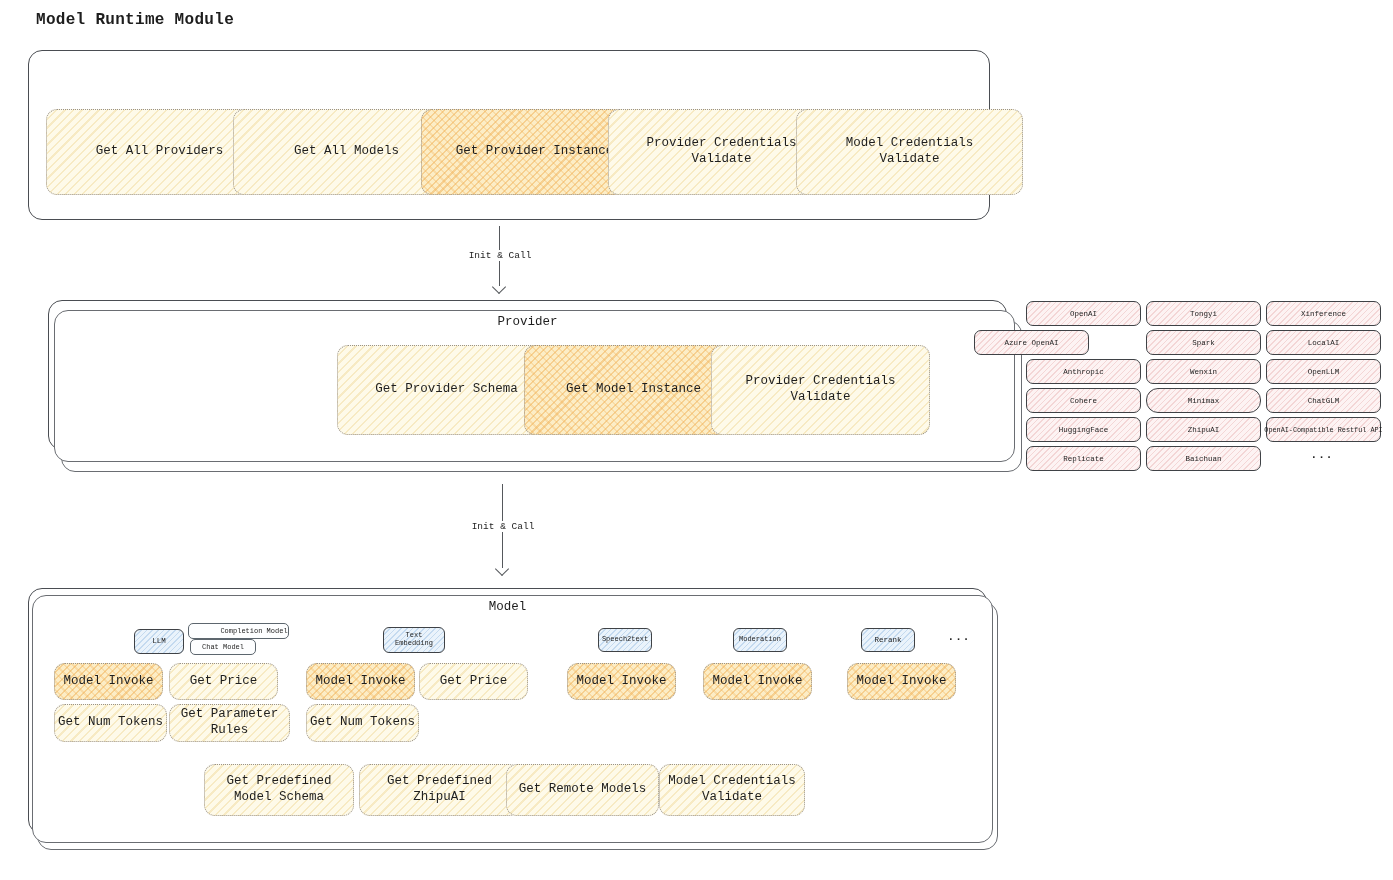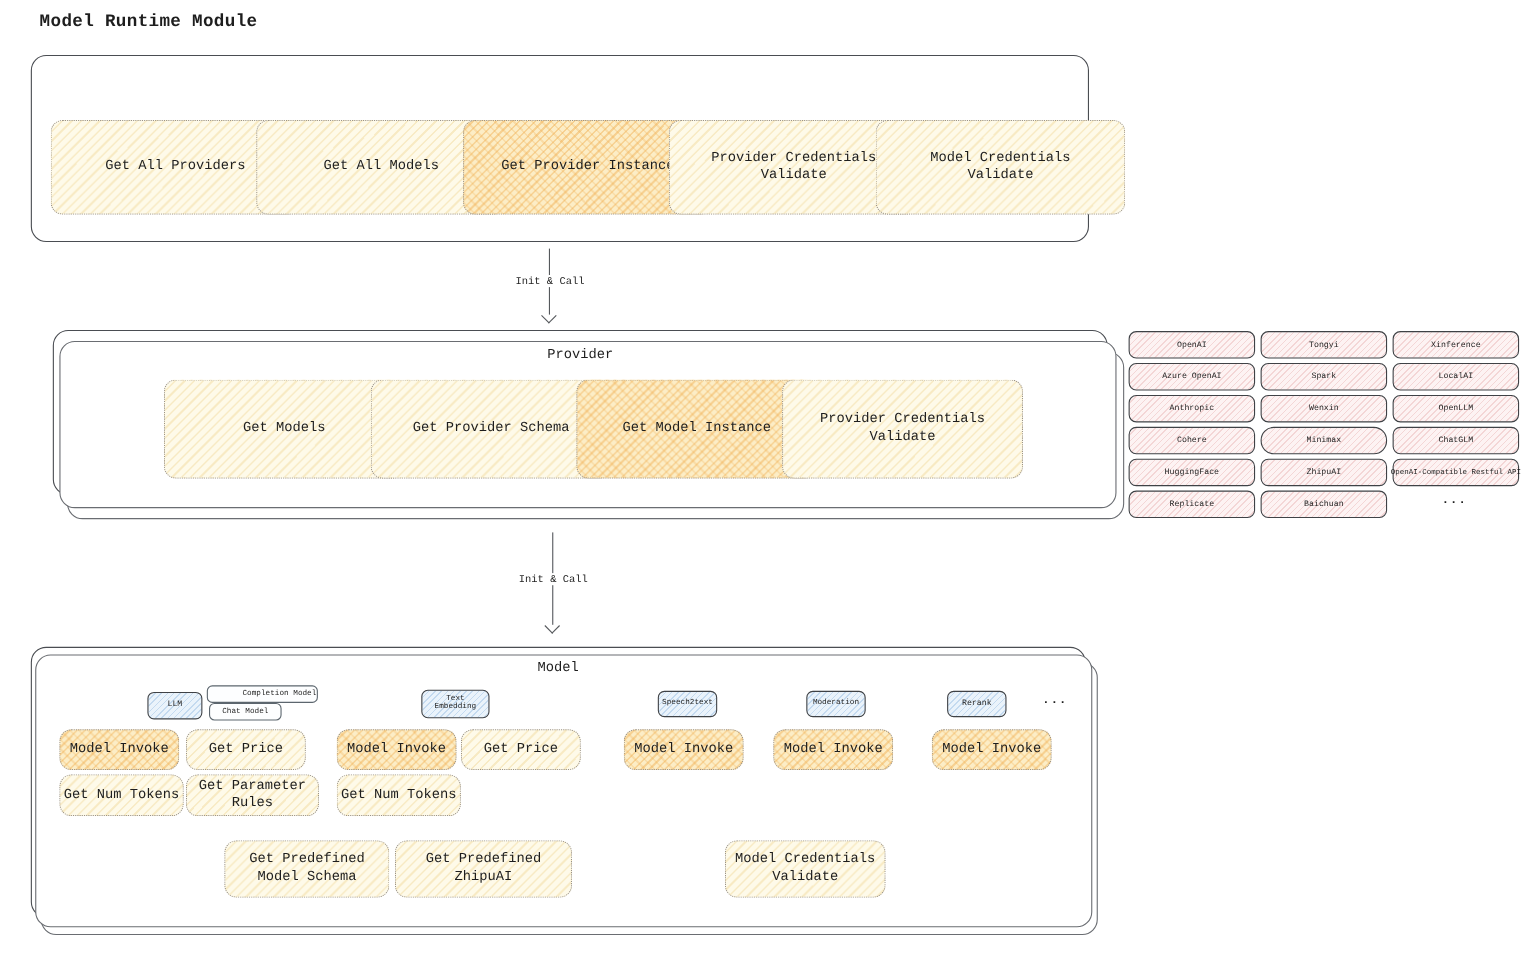--- a/index.html
+++ b/index.html
@@ -77,28 +77,27 @@
     <div class="box yellow" style="left:579px;top:58px;width:175px;height:84px;padding:0 25px;">Provider Credentials Validate</div>
     <div class="box yellow" style="left:767px;top:58px;width:175px;height:84px;padding:0 25px;">Model Credentials Validate</div>
   </div>
 
   <div class="arrow-line" style="left:498.5px;top:226px;height:60px;"></div>
   <div class="arrow-head" style="left:494px;top:282px;"></div>
   <div class="arrow-label" style="left:500px;top:250px;">Init &amp; Call</div>
 
   <div class="container stacked" style="left:28px;top:300px;width:957px;height:148px;margin-left:20px;">
     <div class="sec-title" style="top:14px;font-size:12.5px;">Provider</div>
-    <div class="box yellow" style="left:100px;top:44px;width:177px;height:88px;padding:0 20px;">Get Models</div>
     <div class="box yellow" style="left:288px;top:44px;width:177px;height:88px;padding:0 20px;">Get Provider Schema</div>
     <div class="box orange" style="left:475px;top:44px;width:177px;height:88px;padding:0 20px;">Get Model Instance</div>
     <div class="box yellow" style="left:662px;top:44px;width:177px;height:88px;padding:0 20px;">Provider Credentials Validate</div>
   </div>
 
   <div class="chip" style="left:1026px;top:301px;width:113px;height:23px;">OpenAI</div>
-  <div class="chip" style="left:1026px;top:330px;width:113px;height:23px;">Azure OpenAI</div>
+  <div class="chip" style="left:974px;top:330px;width:113px;height:23px;">Azure OpenAI</div>
   <div class="chip" style="left:1026px;top:359px;width:113px;height:23px;">Anthropic</div>
   <div class="chip" style="left:1026px;top:388px;width:113px;height:23px;">Cohere</div>
   <div class="chip" style="left:1026px;top:417px;width:113px;height:23px;">HuggingFace</div>
   <div class="chip" style="left:1026px;top:446px;width:113px;height:23px;">Replicate</div>
 
   <div class="chip" style="left:1146px;top:301px;width:113px;height:23px;">Tongyi</div>
   <div class="chip" style="left:1146px;top:330px;width:113px;height:23px;">Spark</div>
   <div class="chip" style="left:1146px;top:359px;width:113px;height:23px;">Wenxin</div>
   <div class="chip" style="left:1146px;top:388px;width:113px;height:23px;border-radius:12px;">Minimax</div>
   <div class="chip" style="left:1146px;top:417px;width:113px;height:23px;">ZhipuAI</div>
@@ -134,16 +133,17 @@
     <div class="box orange" style="left:538px;top:74px;width:107px;height:35px;">Model Invoke</div>
     <div class="box orange" style="left:674px;top:74px;width:107px;height:35px;">Model Invoke</div>
     <div class="box orange" style="left:818px;top:74px;width:107px;height:35px;">Model Invoke</div>
 
     <div class="box yellow" style="left:25px;top:115px;width:107px;height:36px;padding:0 2px;">Get Num Tokens</div>
     <div class="box yellow" style="left:140px;top:115px;width:107px;height:36px;padding:0 6px;">Get Parameter Rules</div>
     <div class="box yellow" style="left:277px;top:115px;width:107px;height:36px;padding:0 2px;">Get Num Tokens</div>
 
     <div class="box yellow" style="left:175px;top:175px;width:144px;height:50px;padding:0 2px;">Get Predefined Model Schema</div>
     <div class="box yellow" style="left:330px;top:175px;width:139px;height:50px;padding:0 10px;">Get Predefined ZhipuAI</div>
+    <div class="box yellow" style="left:477px;top:175px;width:143px;height:50px;padding:0 4px;">Get Remote Models</div>
     <div class="box yellow" style="left:630px;top:175px;width:132px;height:50px;padding:0 6px;">Model Credentials Validate</div>
   </div>
 
 </div>
 
 </body></html>

